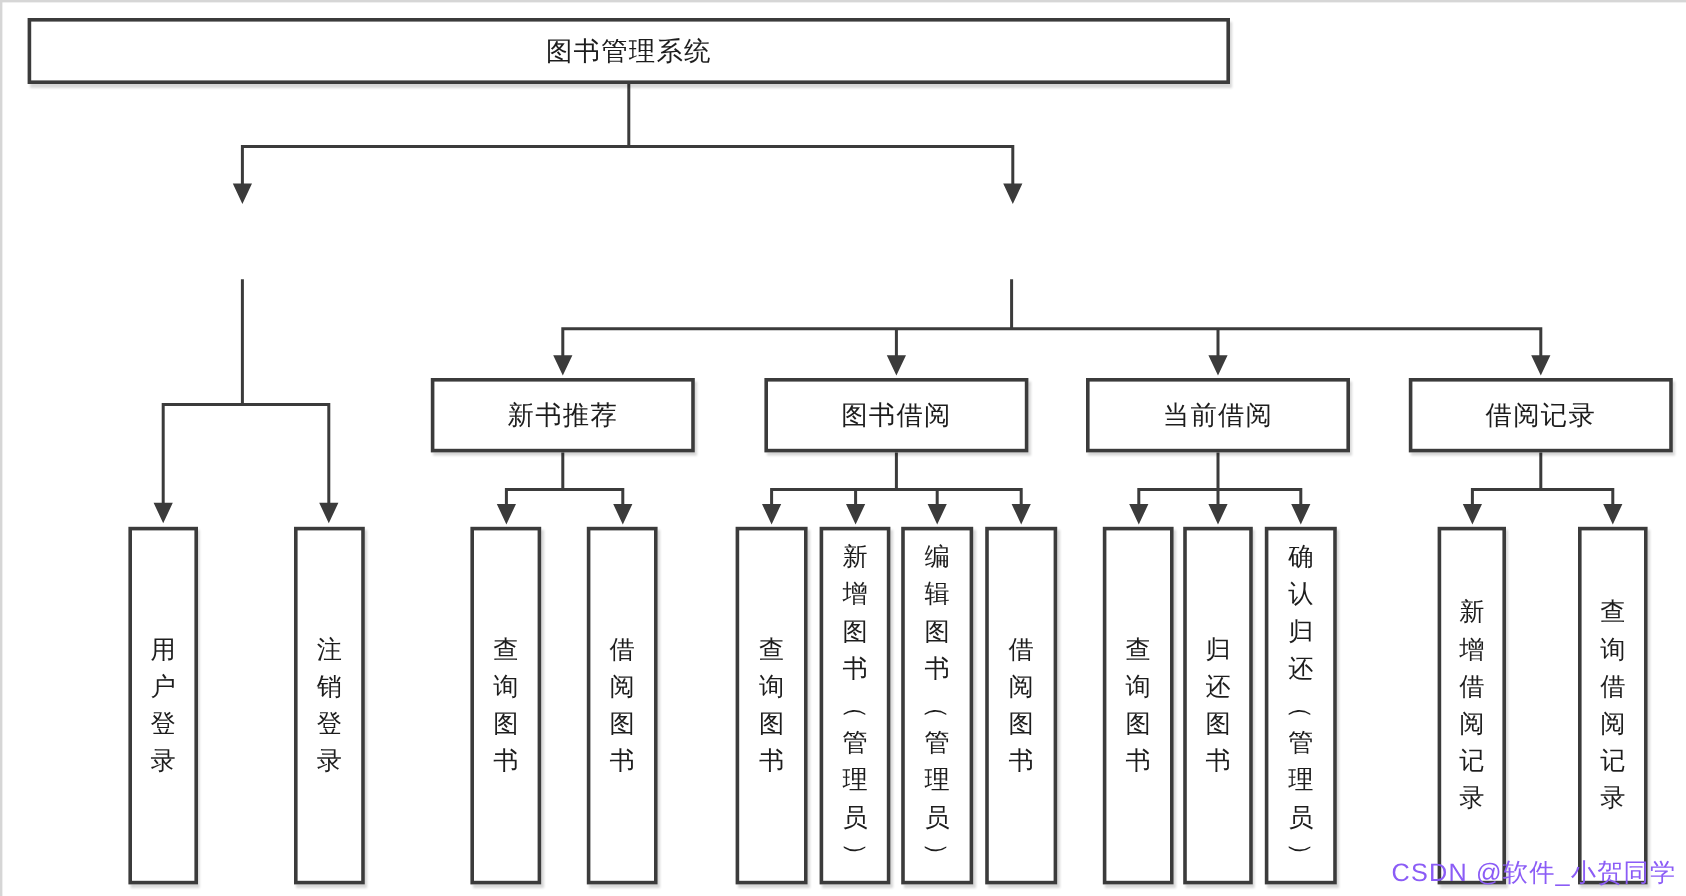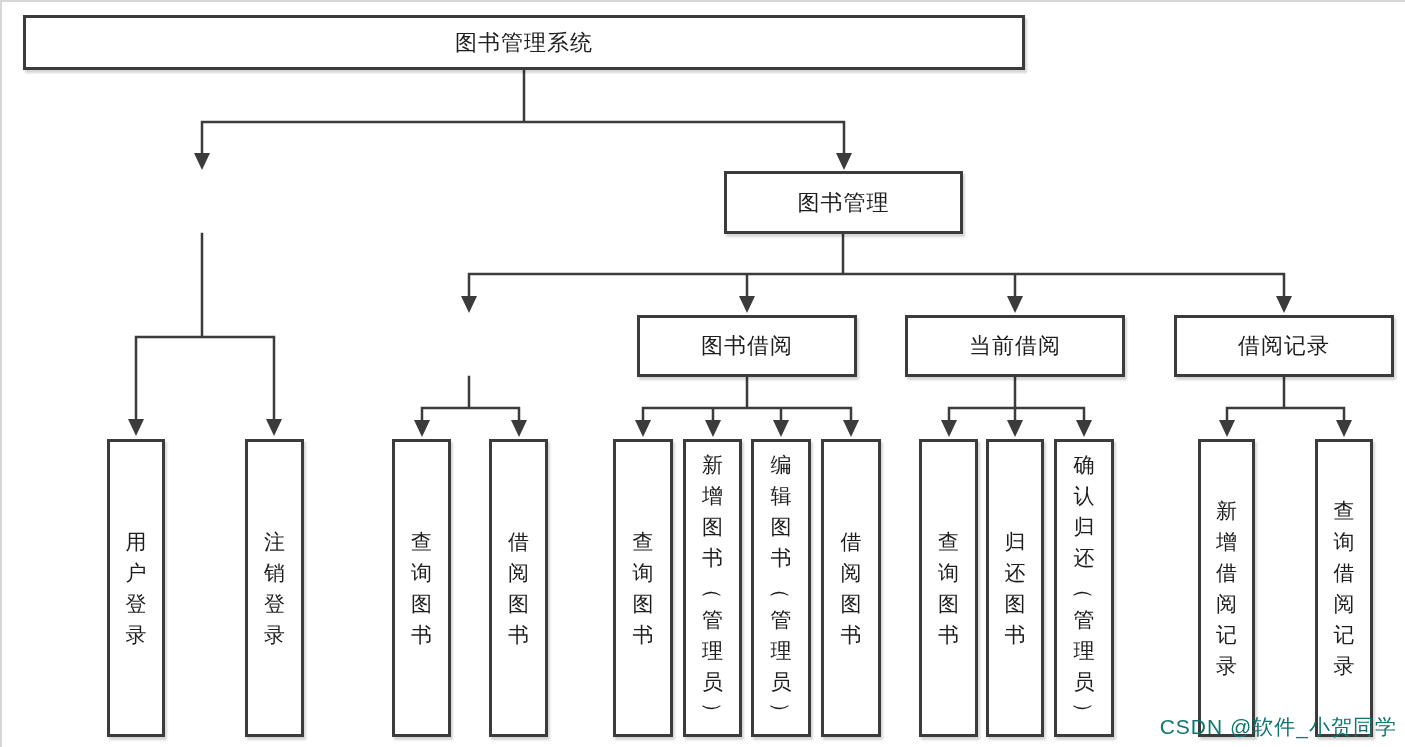--- a/index.html
+++ b/index.html
@@ -77,24 +77,24 @@
       M771,418 L787,418 L779,435 Z  M841,418 L857,418 L849,435 Z
       M939,418 L955,418 L947,435 Z  M1005,418 L1021,418 L1013,435 Z
       M1074,418 L1090,418 L1082,435 Z
       M1217,418 L1233,418 L1225,435 Z  M1334,418 L1350,418 L1342,435 Z"></path>
   </svg>
 
   <div class="box" style="left:21px;top:13px;width:1002px;height:55px">
     <span class="hlabel">图书管理系统</span>
   </div>
 
-  <div class="box" style="left:722px;top:169px;width:239px;height:63px">
-    <span class="hlabel">图书管理</span>
-  </div>
-
+
+  <div class="box" style="left:357px;top:313px;width:220px;height:62px">
+    <span class="hlabel">新书推荐</span>
+  </div>
   <div class="box" style="left:635px;top:313px;width:220px;height:62px">
     <span class="hlabel">图书借阅</span>
   </div>
   <div class="box" style="left:1172px;top:313px;width:220px;height:62px">
     <span class="hlabel">借阅记录</span>
   </div>
   <div class="box" style="left:903px;top:313px;width:220px;height:62px">
     <span class="hlabel">当前借阅</span>
   </div>
 
@@ -219,15 +219,15 @@
     <div class="vtext">
         <div>查</div>
         <div>询</div>
         <div>借</div>
         <div>阅</div>
         <div>记</div>
         <div>录</div>
       </div>
   </div>
 
-  <div id="watermark" style="color: #0f766e;">CSDN @软件_小贺同学</div>
+  <div id="watermark" style="color: #8b5cf6;">CSDN @软件_小贺同学</div>
 
 </div>
 
 </body></html>

